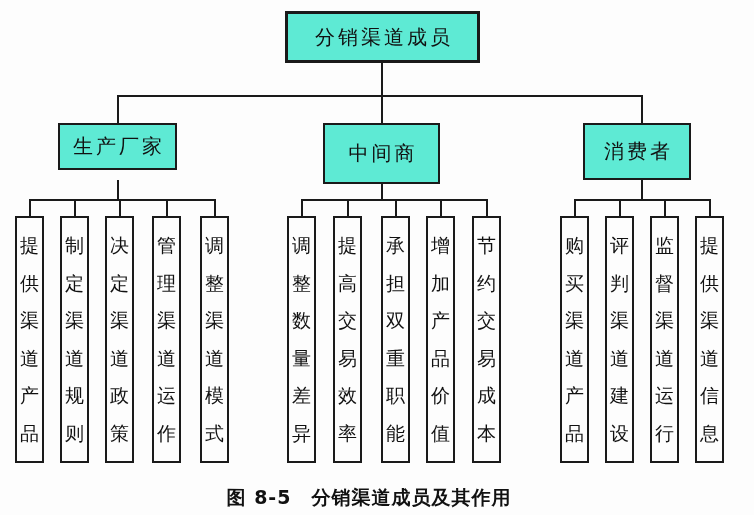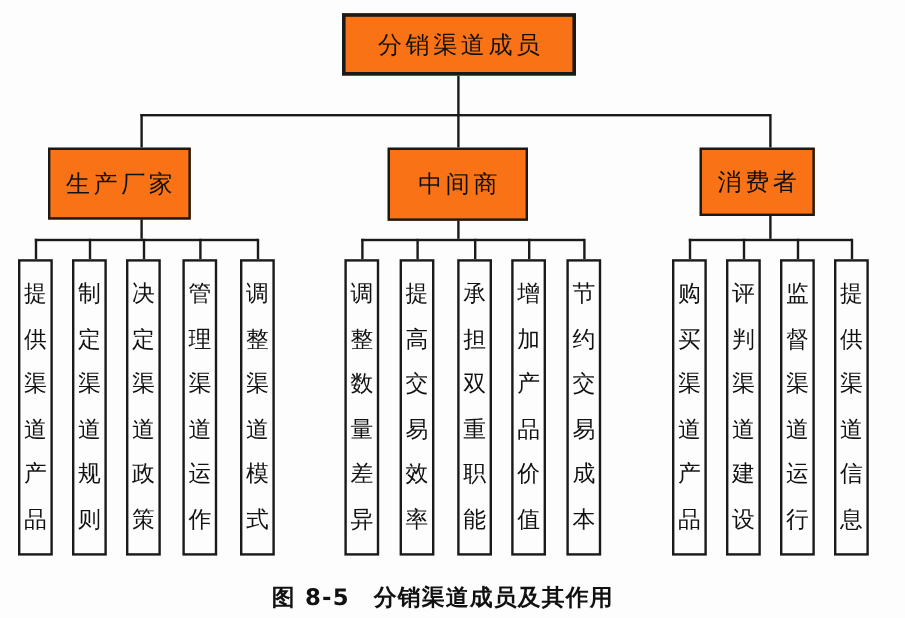--- a/index.html
+++ b/index.html
@@ -13,21 +13,21 @@
   }
   .canvas { position:absolute; inset:0; }
 
   
   .hline { position:absolute; height:1.5px; background:#1a1a1a; }
   .vline { position:absolute; width:1.5px; background:#1a1a1a; }
 
   
   .node {
     position:absolute;
-    background:#f97316;
+    background:#5eead4;
     border:2.5px solid #1a1a1a;
     display:flex; align-items:center; justify-content:center;
     font-size:20px; letter-spacing:3px;
     white-space:nowrap;
   }
   .node.root { border-width:3px; }
   .node span { display:inline-block; transform:translateX(1.5px); }
 
   
   .vnode {
@@ -82,27 +82,27 @@
 
   <div class="vline" style="left:574px;top:199px;height:17px"></div>
   <div class="vline" style="left:619px;top:199px;height:17px"></div>
   <div class="vline" style="left:664px;top:199px;height:17px"></div>
   <div class="vline" style="left:709px;top:199px;height:17px"></div>
 
   <div class="node root" style="left:285px;top:11px;width:195px;height:52px">
     <span>分销渠道成员</span>
   </div>
 
-  <div class="node" style="left:40px;top:123px;width:119px;height:60px">
+  <div class="node" style="left:58px;top:123px;width:119px;height:47px">
     <span>生产厂家</span>
   </div>
   <div class="node" style="left:323px;top:123px;width:117px;height:61px">
     <span>中间商</span>
   </div>
-  <div class="node" style="left:583px;top:123px;width:96px;height:57px">
+  <div class="node" style="left:583px;top:123px;width:108px;height:57px">
     <span>消费者</span>
   </div>
 
   <div class="vnode" style="left:15px">
       <div class="vlabel">
         <span>提</span>
         <span>供</span>
         <span>渠</span>
         <span>道</span>
         <span>产</span>

